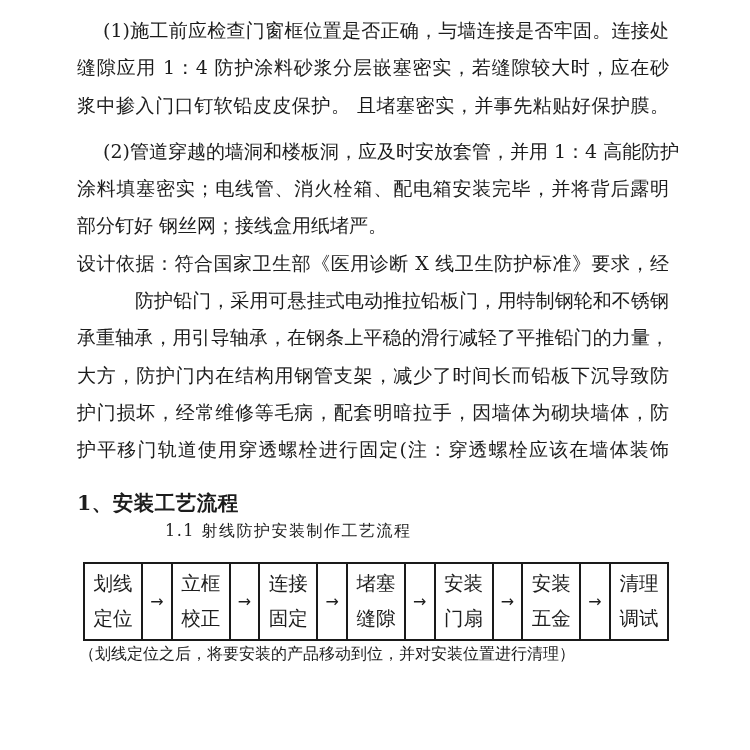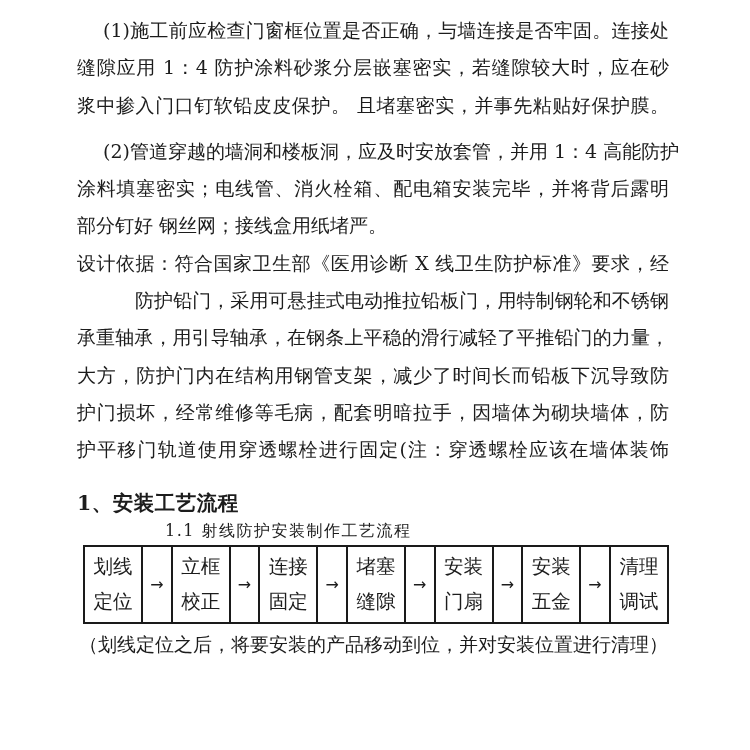--- a/index.html
+++ b/index.html
@@ -44,21 +44,21 @@
   }
   .subheading {
     font-size: 16px;
     line-height: 28px;
     padding-left: 88px;
     letter-spacing: 1.5px;
   }
   table.flow {
     border-collapse: collapse;
     margin-left: 6px;
-    margin-top: 0;
+    margin-top: 17px;
     table-layout: fixed;
   }
   table.flow td {
     border: 2px solid #1a1a1a;
     height: 75px;
     padding: 0;
     text-align: center;
     vertical-align: middle;
   }
   td.step {
@@ -66,23 +66,23 @@
     font-size: 19.5px;
     line-height: 35px;
     white-space: pre-line;
   }
   td.arrow {
     width: 29px;
     font-size: 16px;
     font-family: "DejaVu Sans", sans-serif;
   }
   .caption {
-    margin-top: 7px;
+    margin-top: 0;
     padding-left: 2px;
-    font-size: 19px;
+    font-size: 16px;
     line-height: 26px;
     white-space: nowrap;
   }
 </style>
 </head>
 <body>
 
 <div class="page">
   <div class="textcol">
 

